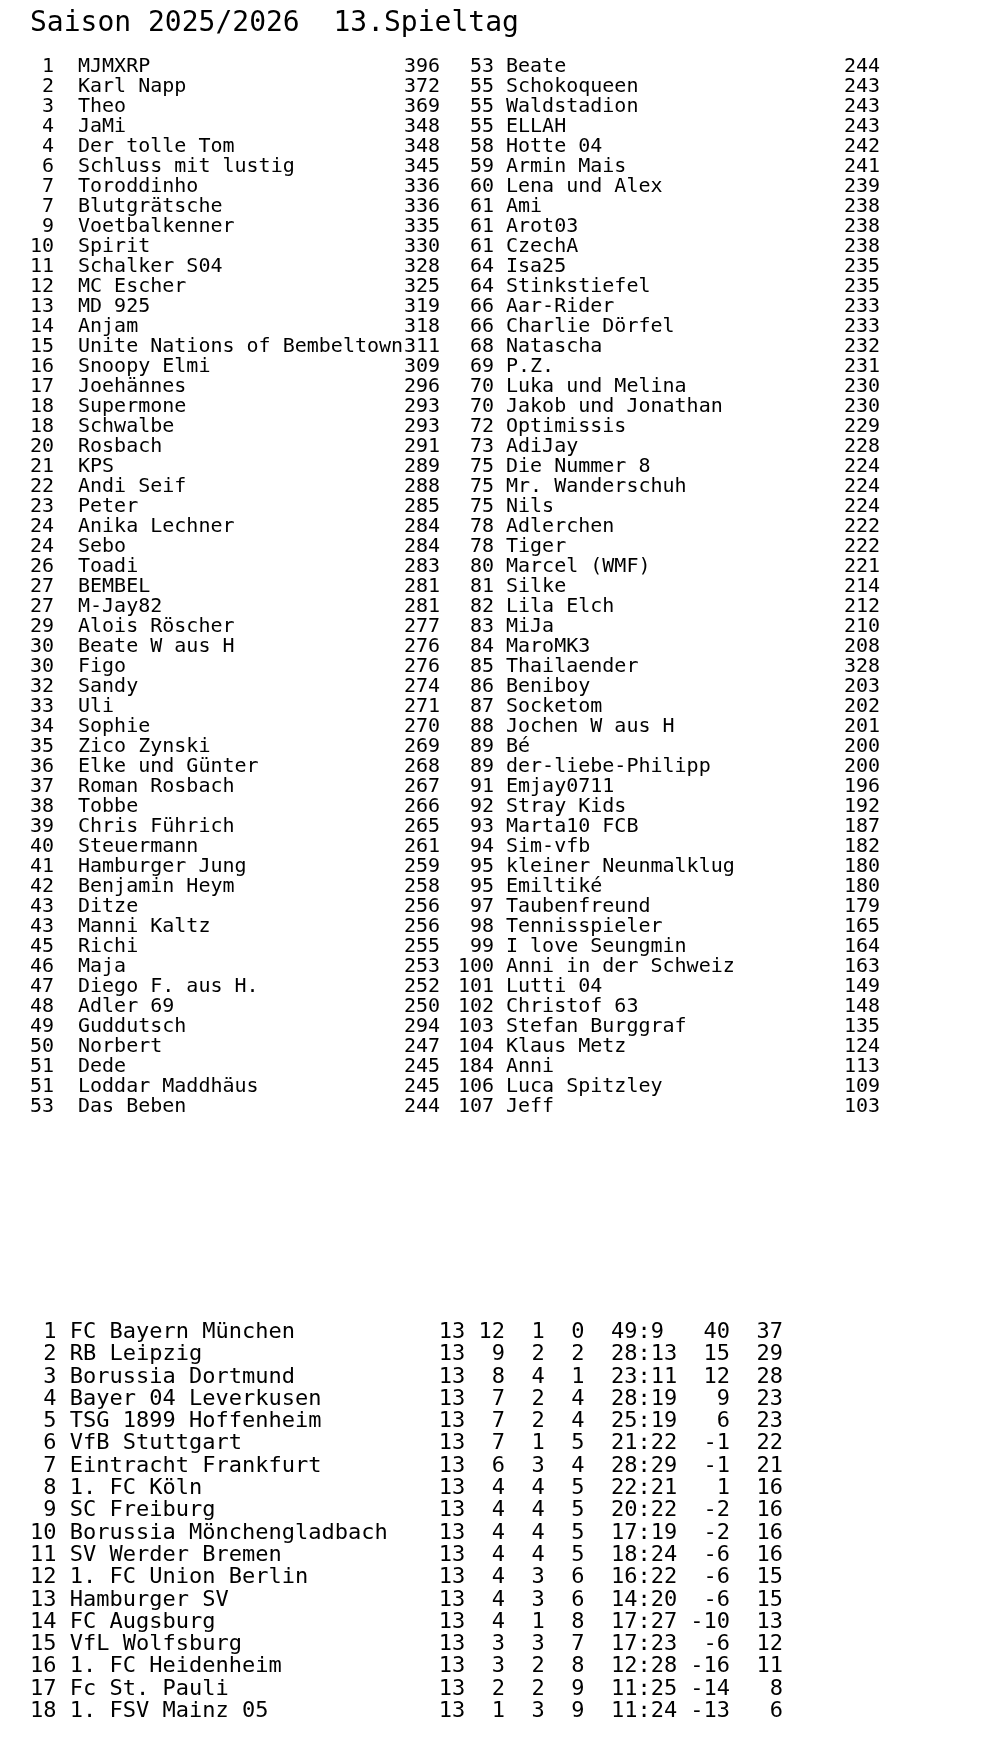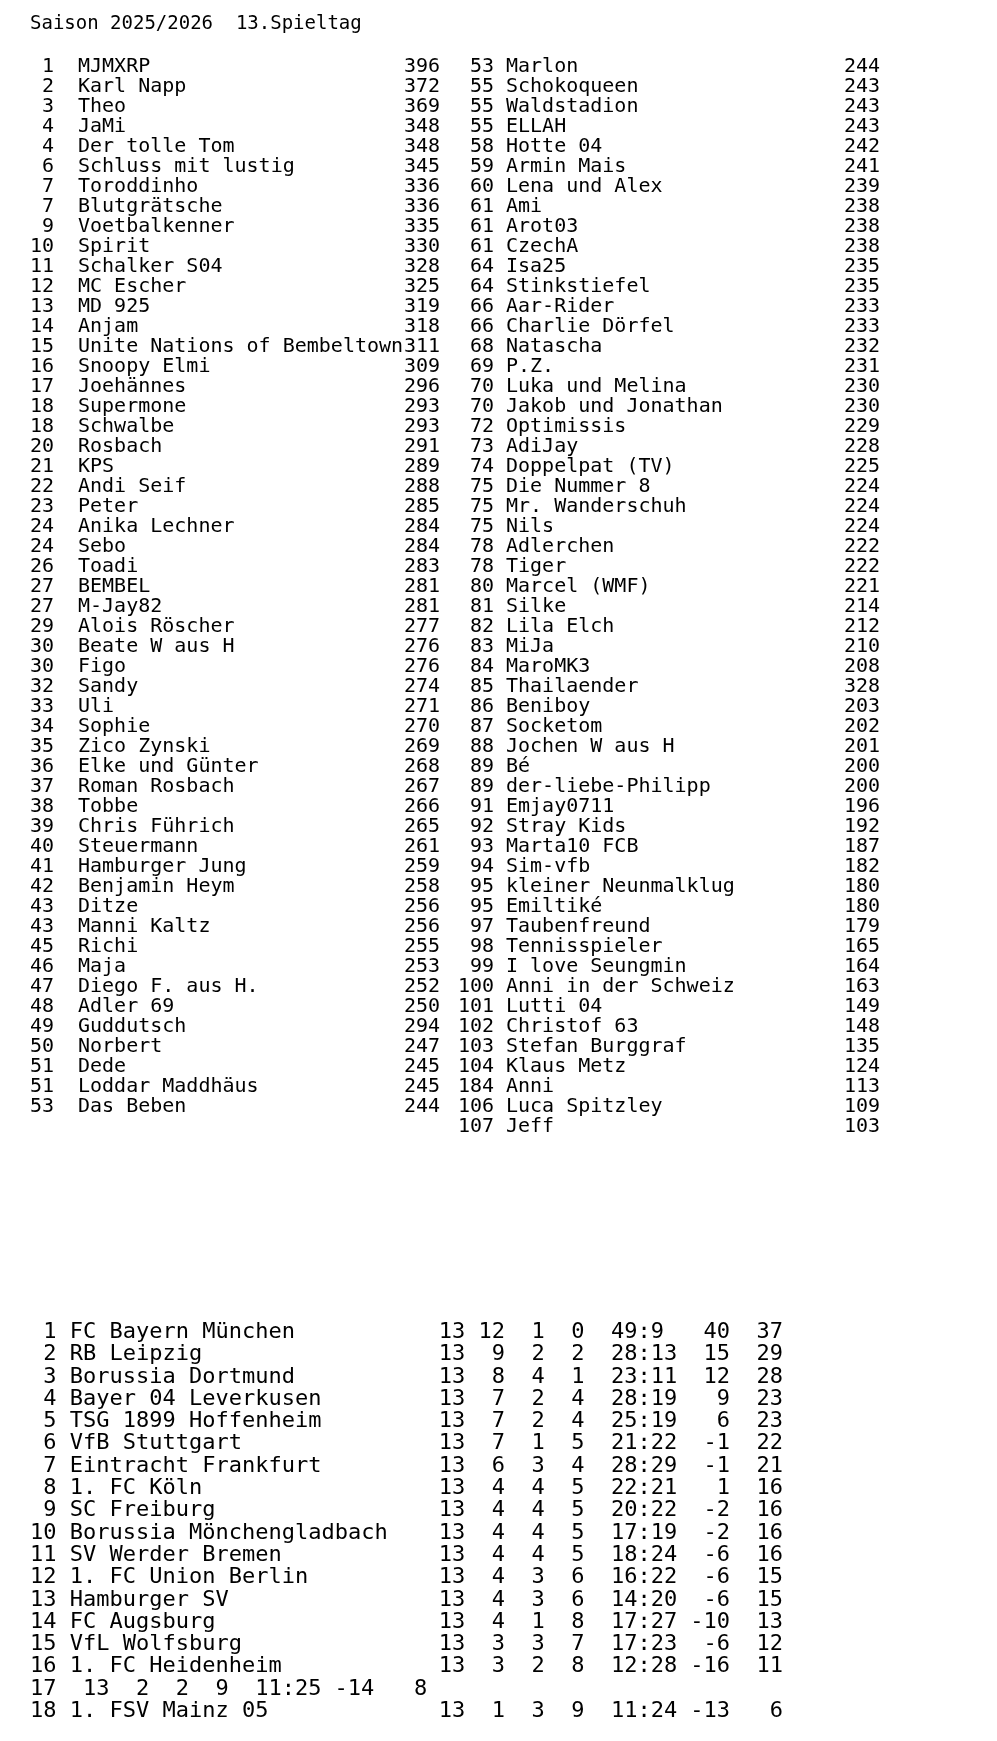--- a/index.html
+++ b/index.html
@@ -5,21 +5,21 @@
   html,body{margin:0;padding:0;}
   body{
     position:relative;
     width:997px;height:1741px;
     background:#ffffff;color:#000000;
     font-family:"DejaVu Sans Mono", monospace;
     overflow:hidden;
   }
   .title{
     position:absolute;left:30px;top:10px;
-    font-size:19px;line-height:24px;white-space:pre;
+    font-size:28px;line-height:24px;white-space:pre;
   }
   .standings{
     position:absolute;left:30px;top:55px;
     display:flex;font-size:20px;line-height:20px;
   }
   .col-left{width:410px;margin-right:18px;}
   .col-right{width:422px;}
   .row{display:flex;white-space:pre;}
   .c{flex:none;}
   .rank2{width:24px;text-align:right;}
@@ -96,41 +96,40 @@
         <div class="row"><span class="c rank2">46</span><span class="c gap2"></span><span class="pname">Maja</span><span class="c pts">253</span></div>
         <div class="row"><span class="c rank2">47</span><span class="c gap2"></span><span class="pname">Diego F. aus H.</span><span class="c pts">252</span></div>
         <div class="row"><span class="c rank2">48</span><span class="c gap2"></span><span class="pname">Adler 69</span><span class="c pts">250</span></div>
         <div class="row"><span class="c rank2">49</span><span class="c gap2"></span><span class="pname">Guddutsch</span><span class="c pts">294</span></div>
         <div class="row"><span class="c rank2">50</span><span class="c gap2"></span><span class="pname">Norbert</span><span class="c pts">247</span></div>
         <div class="row"><span class="c rank2">51</span><span class="c gap2"></span><span class="pname">Dede</span><span class="c pts">245</span></div>
         <div class="row"><span class="c rank2">51</span><span class="c gap2"></span><span class="pname">Loddar Maddhäus</span><span class="c pts">245</span></div>
         <div class="row"><span class="c rank2">53</span><span class="c gap2"></span><span class="pname">Das Beben</span><span class="c pts">244</span></div>
       </div>
     <div class="col-right" id="col-right">
-        <div class="row"><span class="c rank3">53</span><span class="c gap1"></span><span class="pname">Marlon</span><span class="c pts">244</span></div>
+        <div class="row"><span class="c rank3">53</span><span class="c gap1"></span><span class="pname">Beate</span><span class="c pts">244</span></div>
         <div class="row"><span class="c rank3">55</span><span class="c gap1"></span><span class="pname">Schokoqueen</span><span class="c pts">243</span></div>
         <div class="row"><span class="c rank3">55</span><span class="c gap1"></span><span class="pname">Waldstadion</span><span class="c pts">243</span></div>
         <div class="row"><span class="c rank3">55</span><span class="c gap1"></span><span class="pname">ELLAH</span><span class="c pts">243</span></div>
         <div class="row"><span class="c rank3">58</span><span class="c gap1"></span><span class="pname">Hotte 04</span><span class="c pts">242</span></div>
         <div class="row"><span class="c rank3">59</span><span class="c gap1"></span><span class="pname">Armin Mais</span><span class="c pts">241</span></div>
         <div class="row"><span class="c rank3">60</span><span class="c gap1"></span><span class="pname">Lena und Alex</span><span class="c pts">239</span></div>
         <div class="row"><span class="c rank3">61</span><span class="c gap1"></span><span class="pname">Ami</span><span class="c pts">238</span></div>
         <div class="row"><span class="c rank3">61</span><span class="c gap1"></span><span class="pname">Arot03</span><span class="c pts">238</span></div>
         <div class="row"><span class="c rank3">61</span><span class="c gap1"></span><span class="pname">CzechA</span><span class="c pts">238</span></div>
         <div class="row"><span class="c rank3">64</span><span class="c gap1"></span><span class="pname">Isa25</span><span class="c pts">235</span></div>
         <div class="row"><span class="c rank3">64</span><span class="c gap1"></span><span class="pname">Stinkstiefel</span><span class="c pts">235</span></div>
         <div class="row"><span class="c rank3">66</span><span class="c gap1"></span><span class="pname">Aar-Rider</span><span class="c pts">233</span></div>
         <div class="row"><span class="c rank3">66</span><span class="c gap1"></span><span class="pname">Charlie Dörfel</span><span class="c pts">233</span></div>
         <div class="row"><span class="c rank3">68</span><span class="c gap1"></span><span class="pname">Natascha</span><span class="c pts">232</span></div>
         <div class="row"><span class="c rank3">69</span><span class="c gap1"></span><span class="pname">P.Z.</span><span class="c pts">231</span></div>
         <div class="row"><span class="c rank3">70</span><span class="c gap1"></span><span class="pname">Luka und Melina</span><span class="c pts">230</span></div>
         <div class="row"><span class="c rank3">70</span><span class="c gap1"></span><span class="pname">Jakob und Jonathan</span><span class="c pts">230</span></div>
         <div class="row"><span class="c rank3">72</span><span class="c gap1"></span><span class="pname">Optimissis</span><span class="c pts">229</span></div>
         <div class="row"><span class="c rank3">73</span><span class="c gap1"></span><span class="pname">AdiJay</span><span class="c pts">228</span></div>
-        <div class="row"><span class="c rank3">74</span><span class="c gap1"></span><span class="pname">Doppelpat (TV)</span><span class="c pts">225</span></div>
         <div class="row"><span class="c rank3">75</span><span class="c gap1"></span><span class="pname">Die Nummer 8</span><span class="c pts">224</span></div>
         <div class="row"><span class="c rank3">75</span><span class="c gap1"></span><span class="pname">Mr. Wanderschuh</span><span class="c pts">224</span></div>
         <div class="row"><span class="c rank3">75</span><span class="c gap1"></span><span class="pname">Nils</span><span class="c pts">224</span></div>
         <div class="row"><span class="c rank3">78</span><span class="c gap1"></span><span class="pname">Adlerchen</span><span class="c pts">222</span></div>
         <div class="row"><span class="c rank3">78</span><span class="c gap1"></span><span class="pname">Tiger</span><span class="c pts">222</span></div>
         <div class="row"><span class="c rank3">80</span><span class="c gap1"></span><span class="pname">Marcel (WMF)</span><span class="c pts">221</span></div>
         <div class="row"><span class="c rank3">81</span><span class="c gap1"></span><span class="pname">Silke</span><span class="c pts">214</span></div>
         <div class="row"><span class="c rank3">82</span><span class="c gap1"></span><span class="pname">Lila Elch</span><span class="c pts">212</span></div>
         <div class="row"><span class="c rank3">83</span><span class="c gap1"></span><span class="pname">MiJa</span><span class="c pts">210</span></div>
         <div class="row"><span class="c rank3">84</span><span class="c gap1"></span><span class="pname">MaroMK3</span><span class="c pts">208</span></div>
@@ -170,16 +169,16 @@
       <div class="row"><span class="c t-rank">7</span><span class="c t-gap"></span><span class="t-name">Eintracht Frankfurt</span><span class="c t-num">13</span><span class="c t-num">6</span><span class="c t-num">3</span><span class="c t-num">4</span><span class="c t-goals">28:29</span><span class="c t-diff">-1</span><span class="c t-pts">21</span></div>
       <div class="row"><span class="c t-rank">8</span><span class="c t-gap"></span><span class="t-name">1. FC Köln</span><span class="c t-num">13</span><span class="c t-num">4</span><span class="c t-num">4</span><span class="c t-num">5</span><span class="c t-goals">22:21</span><span class="c t-diff">1</span><span class="c t-pts">16</span></div>
       <div class="row"><span class="c t-rank">9</span><span class="c t-gap"></span><span class="t-name">SC Freiburg</span><span class="c t-num">13</span><span class="c t-num">4</span><span class="c t-num">4</span><span class="c t-num">5</span><span class="c t-goals">20:22</span><span class="c t-diff">-2</span><span class="c t-pts">16</span></div>
       <div class="row"><span class="c t-rank">10</span><span class="c t-gap"></span><span class="t-name">Borussia Mönchengladbach</span><span class="c t-num">13</span><span class="c t-num">4</span><span class="c t-num">4</span><span class="c t-num">5</span><span class="c t-goals">17:19</span><span class="c t-diff">-2</span><span class="c t-pts">16</span></div>
       <div class="row"><span class="c t-rank">11</span><span class="c t-gap"></span><span class="t-name">SV Werder Bremen</span><span class="c t-num">13</span><span class="c t-num">4</span><span class="c t-num">4</span><span class="c t-num">5</span><span class="c t-goals">18:24</span><span class="c t-diff">-6</span><span class="c t-pts">16</span></div>
       <div class="row"><span class="c t-rank">12</span><span class="c t-gap"></span><span class="t-name">1. FC Union Berlin</span><span class="c t-num">13</span><span class="c t-num">4</span><span class="c t-num">3</span><span class="c t-num">6</span><span class="c t-goals">16:22</span><span class="c t-diff">-6</span><span class="c t-pts">15</span></div>
       <div class="row"><span class="c t-rank">13</span><span class="c t-gap"></span><span class="t-name">Hamburger SV</span><span class="c t-num">13</span><span class="c t-num">4</span><span class="c t-num">3</span><span class="c t-num">6</span><span class="c t-goals">14:20</span><span class="c t-diff">-6</span><span class="c t-pts">15</span></div>
       <div class="row"><span class="c t-rank">14</span><span class="c t-gap"></span><span class="t-name">FC Augsburg</span><span class="c t-num">13</span><span class="c t-num">4</span><span class="c t-num">1</span><span class="c t-num">8</span><span class="c t-goals">17:27</span><span class="c t-diff">-10</span><span class="c t-pts">13</span></div>
       <div class="row"><span class="c t-rank">15</span><span class="c t-gap"></span><span class="t-name">VfL Wolfsburg</span><span class="c t-num">13</span><span class="c t-num">3</span><span class="c t-num">3</span><span class="c t-num">7</span><span class="c t-goals">17:23</span><span class="c t-diff">-6</span><span class="c t-pts">12</span></div>
       <div class="row"><span class="c t-rank">16</span><span class="c t-gap"></span><span class="t-name">1. FC Heidenheim</span><span class="c t-num">13</span><span class="c t-num">3</span><span class="c t-num">2</span><span class="c t-num">8</span><span class="c t-goals">12:28</span><span class="c t-diff">-16</span><span class="c t-pts">11</span></div>
-      <div class="row"><span class="c t-rank">17</span><span class="c t-gap"></span><span class="c t-num">13</span><span class="c t-num">2</span><span class="c t-num">2</span><span class="c t-num">9</span><span class="c t-goals">11:25</span><span class="c t-diff">-14</span><span class="c t-pts">8</span></div>
+      <div class="row"><span class="c t-rank">17</span><span class="c t-gap"></span><span class="t-name">Fc St. Pauli</span><span class="c t-num">13</span><span class="c t-num">2</span><span class="c t-num">2</span><span class="c t-num">9</span><span class="c t-goals">11:25</span><span class="c t-diff">-14</span><span class="c t-pts">8</span></div>
       <div class="row"><span class="c t-rank">18</span><span class="c t-gap"></span><span class="t-name">1. FSV Mainz 05</span><span class="c t-num">13</span><span class="c t-num">1</span><span class="c t-num">3</span><span class="c t-num">9</span><span class="c t-goals">11:24</span><span class="c t-diff">-13</span><span class="c t-pts">6</span></div>
     </div>
 </div>
 
 </body></html>

